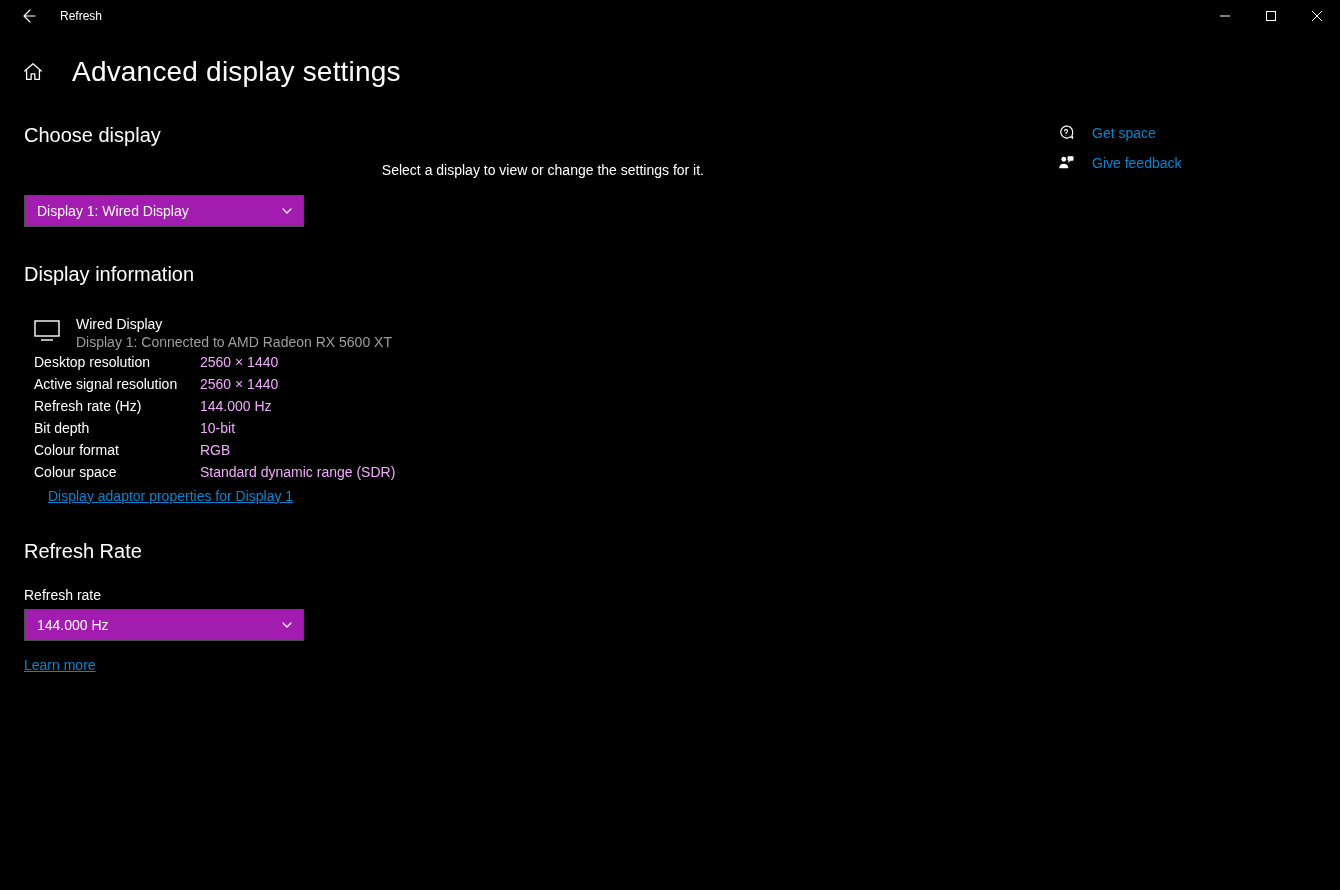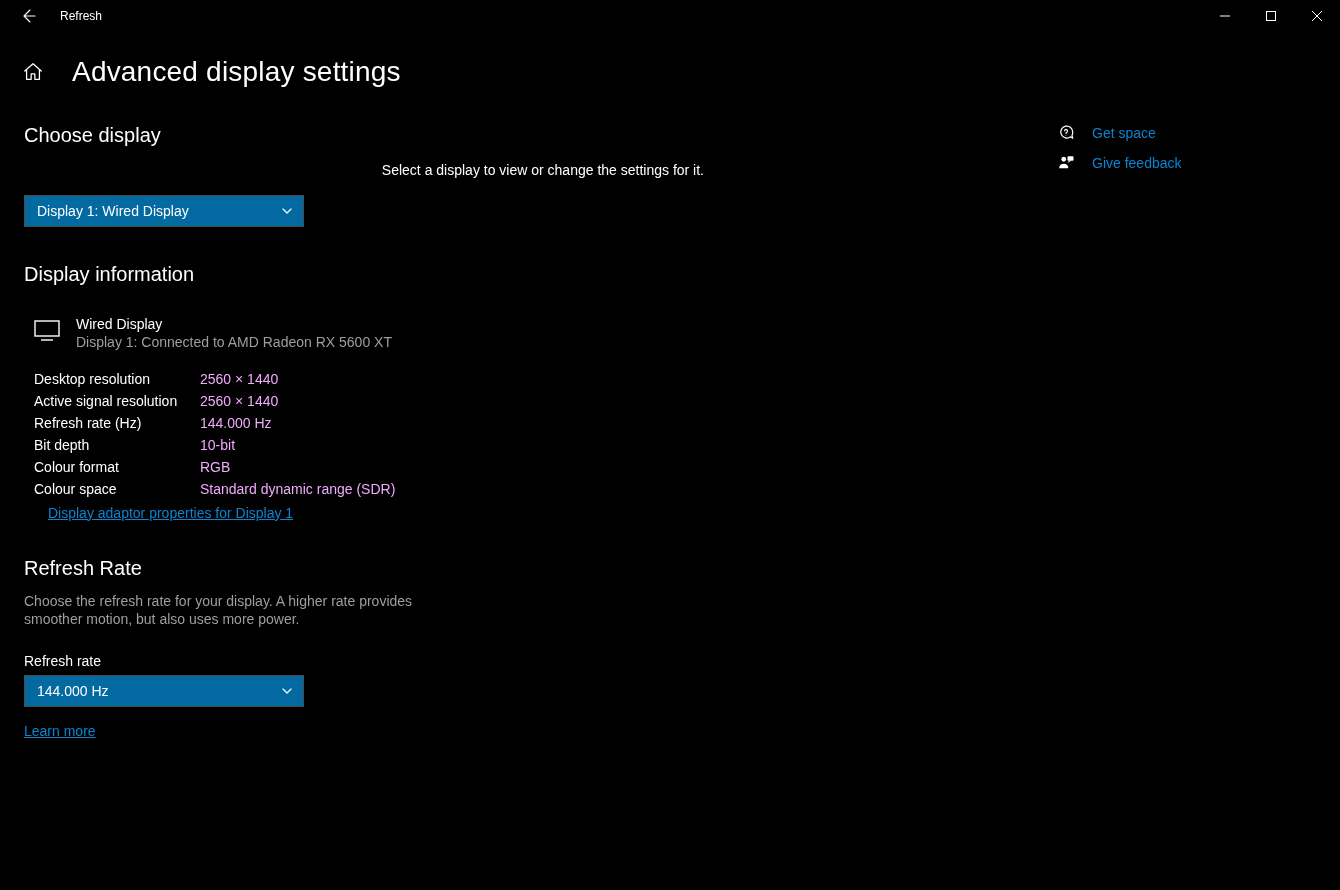--- a/index.html
+++ b/index.html
@@ -80,21 +80,21 @@
       margin-top: 14px;
       line-height: 1.4;
       text-align: right;
     }
 
     
     .select {
       width: 280px;
       height: 32px;
       border: 1px solid #4c4c4c;
-      background: #0369a1;
+      background: #a21caf;
       color: #fff;
       display: flex;
       align-items: center;
       justify-content: space-between;
       padding: 0 10px 0 12px;
       margin-top: 14px;
       font-size: 14px;
     }
     .select .chev {
       display: flex;
@@ -108,21 +108,21 @@
       align-items: flex-start;
     }
     .monitor-icon { margin-top: 4px; }
     .display-block .dname { font-size: 14px; color:#fff; }
     .display-block .dconn { font-size: 14px; color:#9e9e9e; margin-top: 2px; }
 
     .info-grid {
       display: grid;
       grid-template-columns: 166px auto;
       row-gap: 6px;
-      margin-top: 21px;
+      margin-top: 4px;
       margin-left: 10px;
       font-size: 14px;
     }
     .info-grid .label { color: #fff; }
     .info-grid .value { color: #f0abfc; }
 
     .link {
       color: #0a84d1;
       font-size: 14px;
       margin-top: 8px;
@@ -241,21 +241,20 @@
         <div class="label">Colour format</div>
         <div class="value">RGB</div>
         <div class="label">Colour space</div>
         <div class="value">Standard dynamic range (SDR)</div>
       </div>
 
     <a class="link" href="#">Display adaptor properties for Display 1</a>
 
     
     <h2 class="section-title">Refresh Rate</h2>
-    <p class="rr-descr">Choose the refresh rate for your display. A higher rate provides smoother motion, but also uses more power.</p>
     <div class="field-label">Refresh rate</div>
     <div class="select" style="margin-top:6px;">
       <span>144.000 Hz</span>
       <span class="chev">
         <svg width="12" height="12" viewBox="0 0 12 12">
             <path d="M2 4 L6 8 L10 4" stroke="#fff" stroke-width="1.2" fill="none" stroke-linecap="round" stroke-linejoin="round"></path>
           </svg>
       </span>
     </div>
     <a class="link ml0" style="margin-top:16px;" href="#">Learn more</a>

